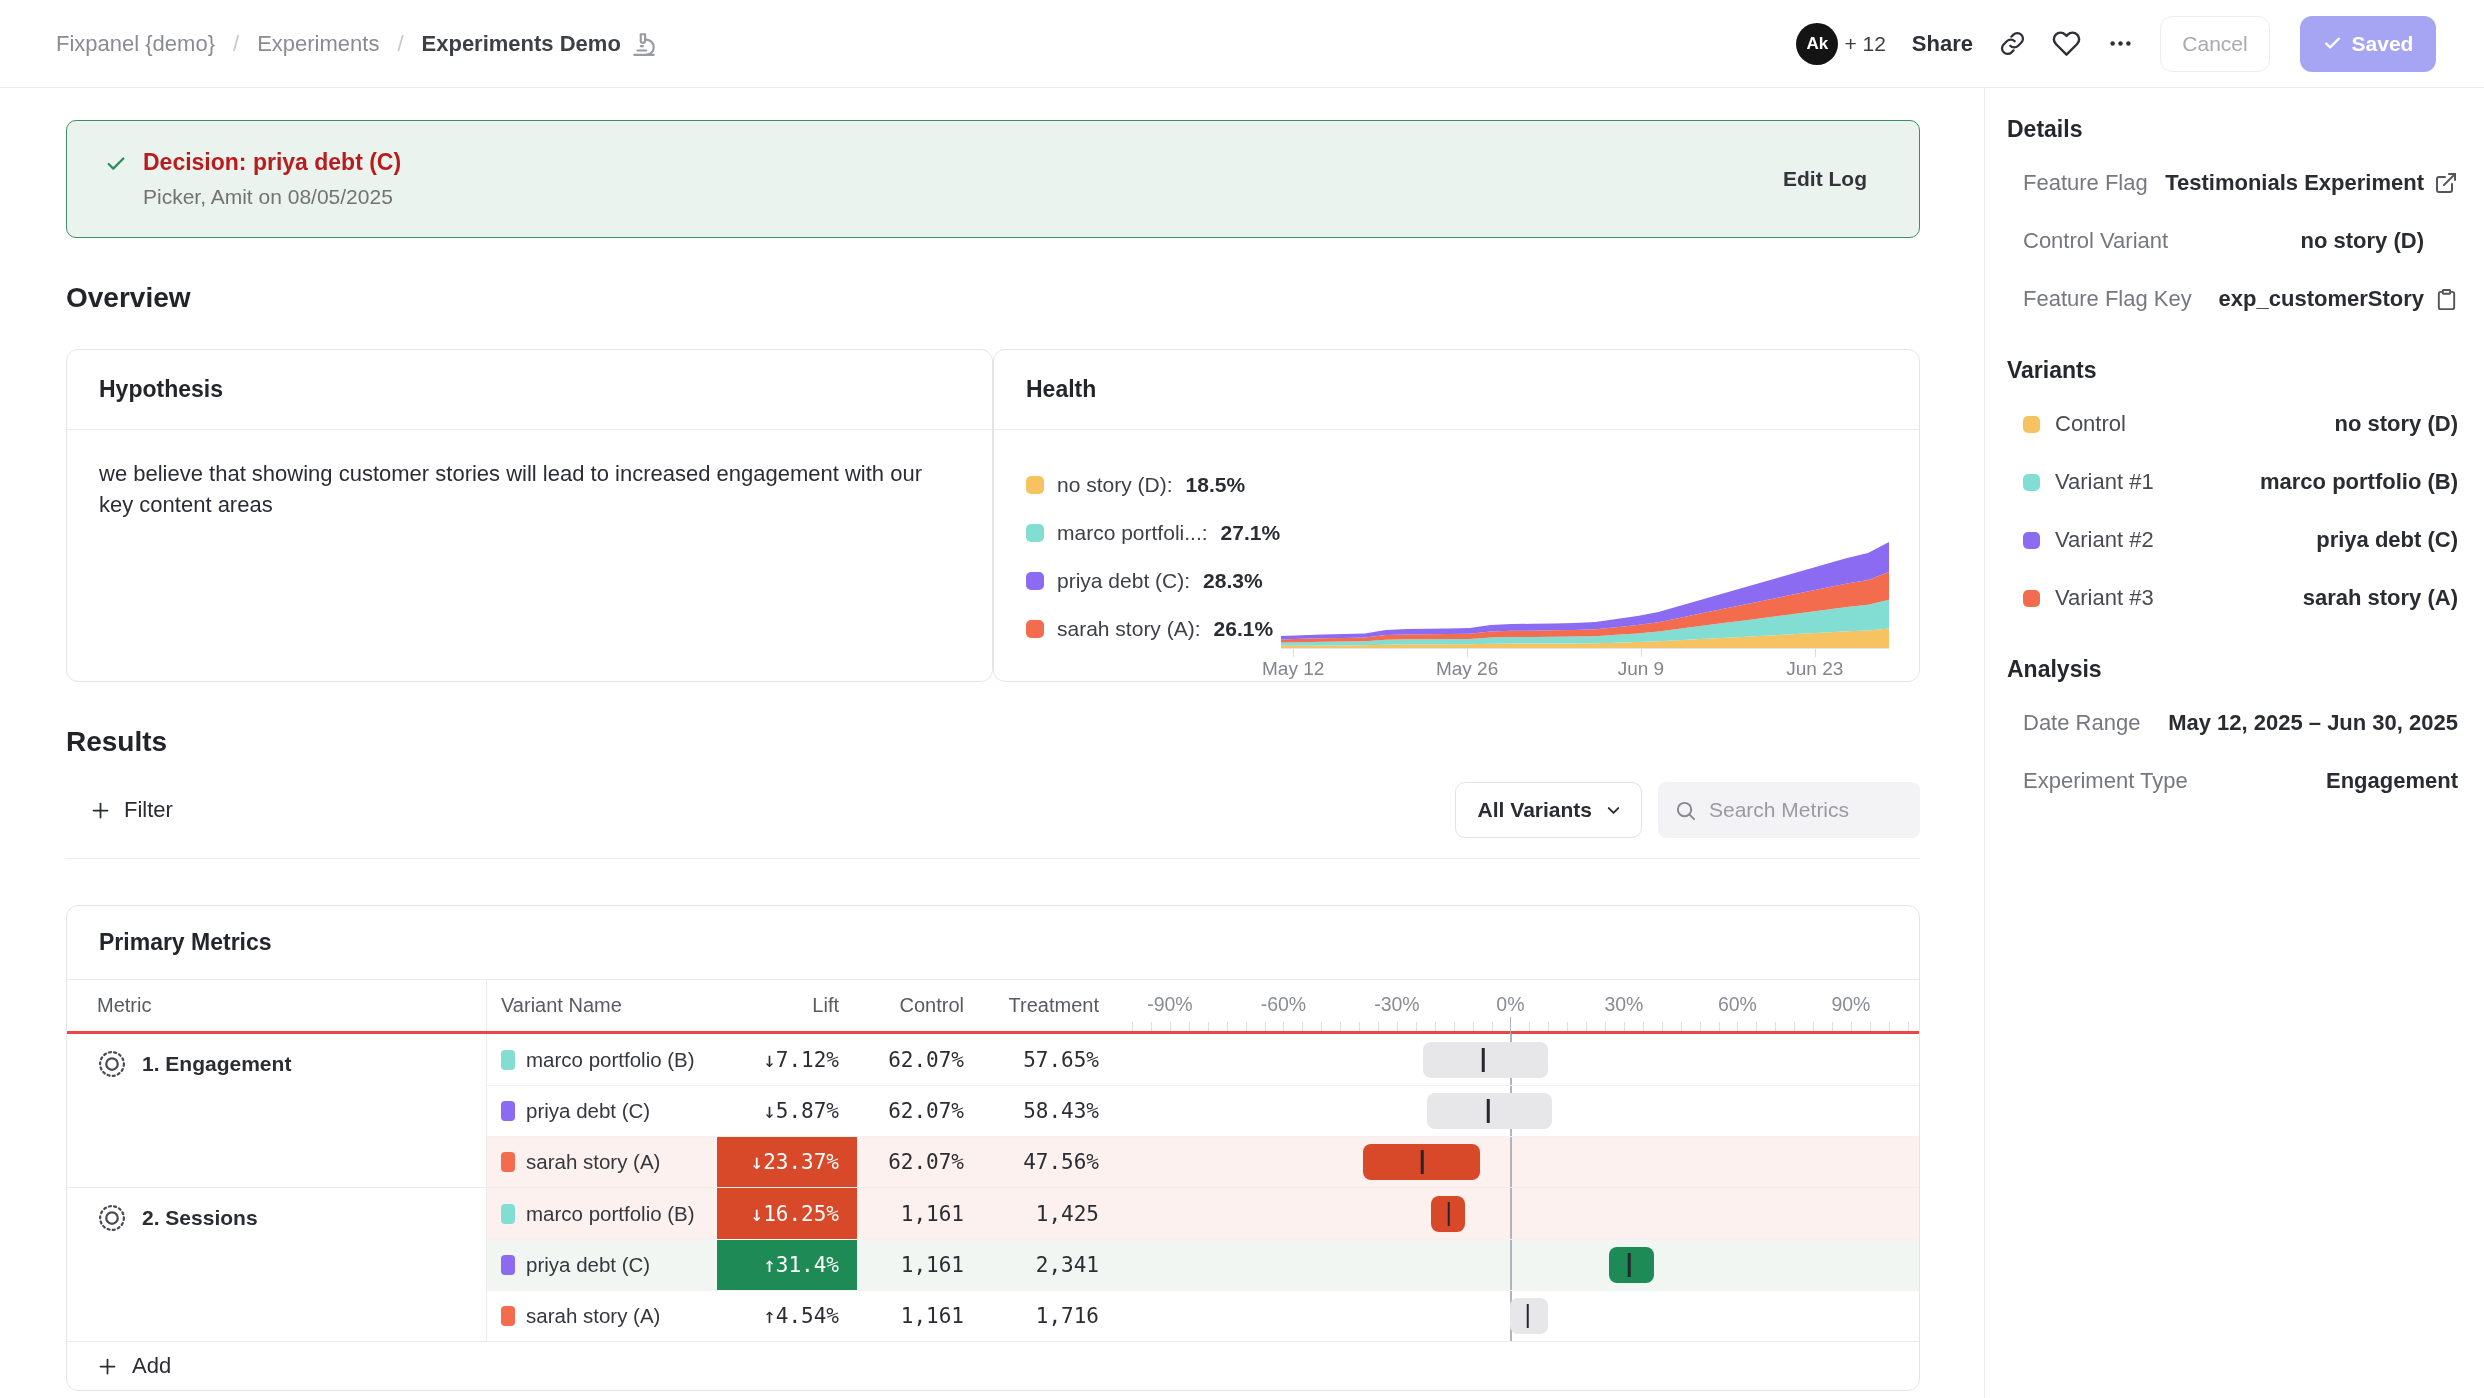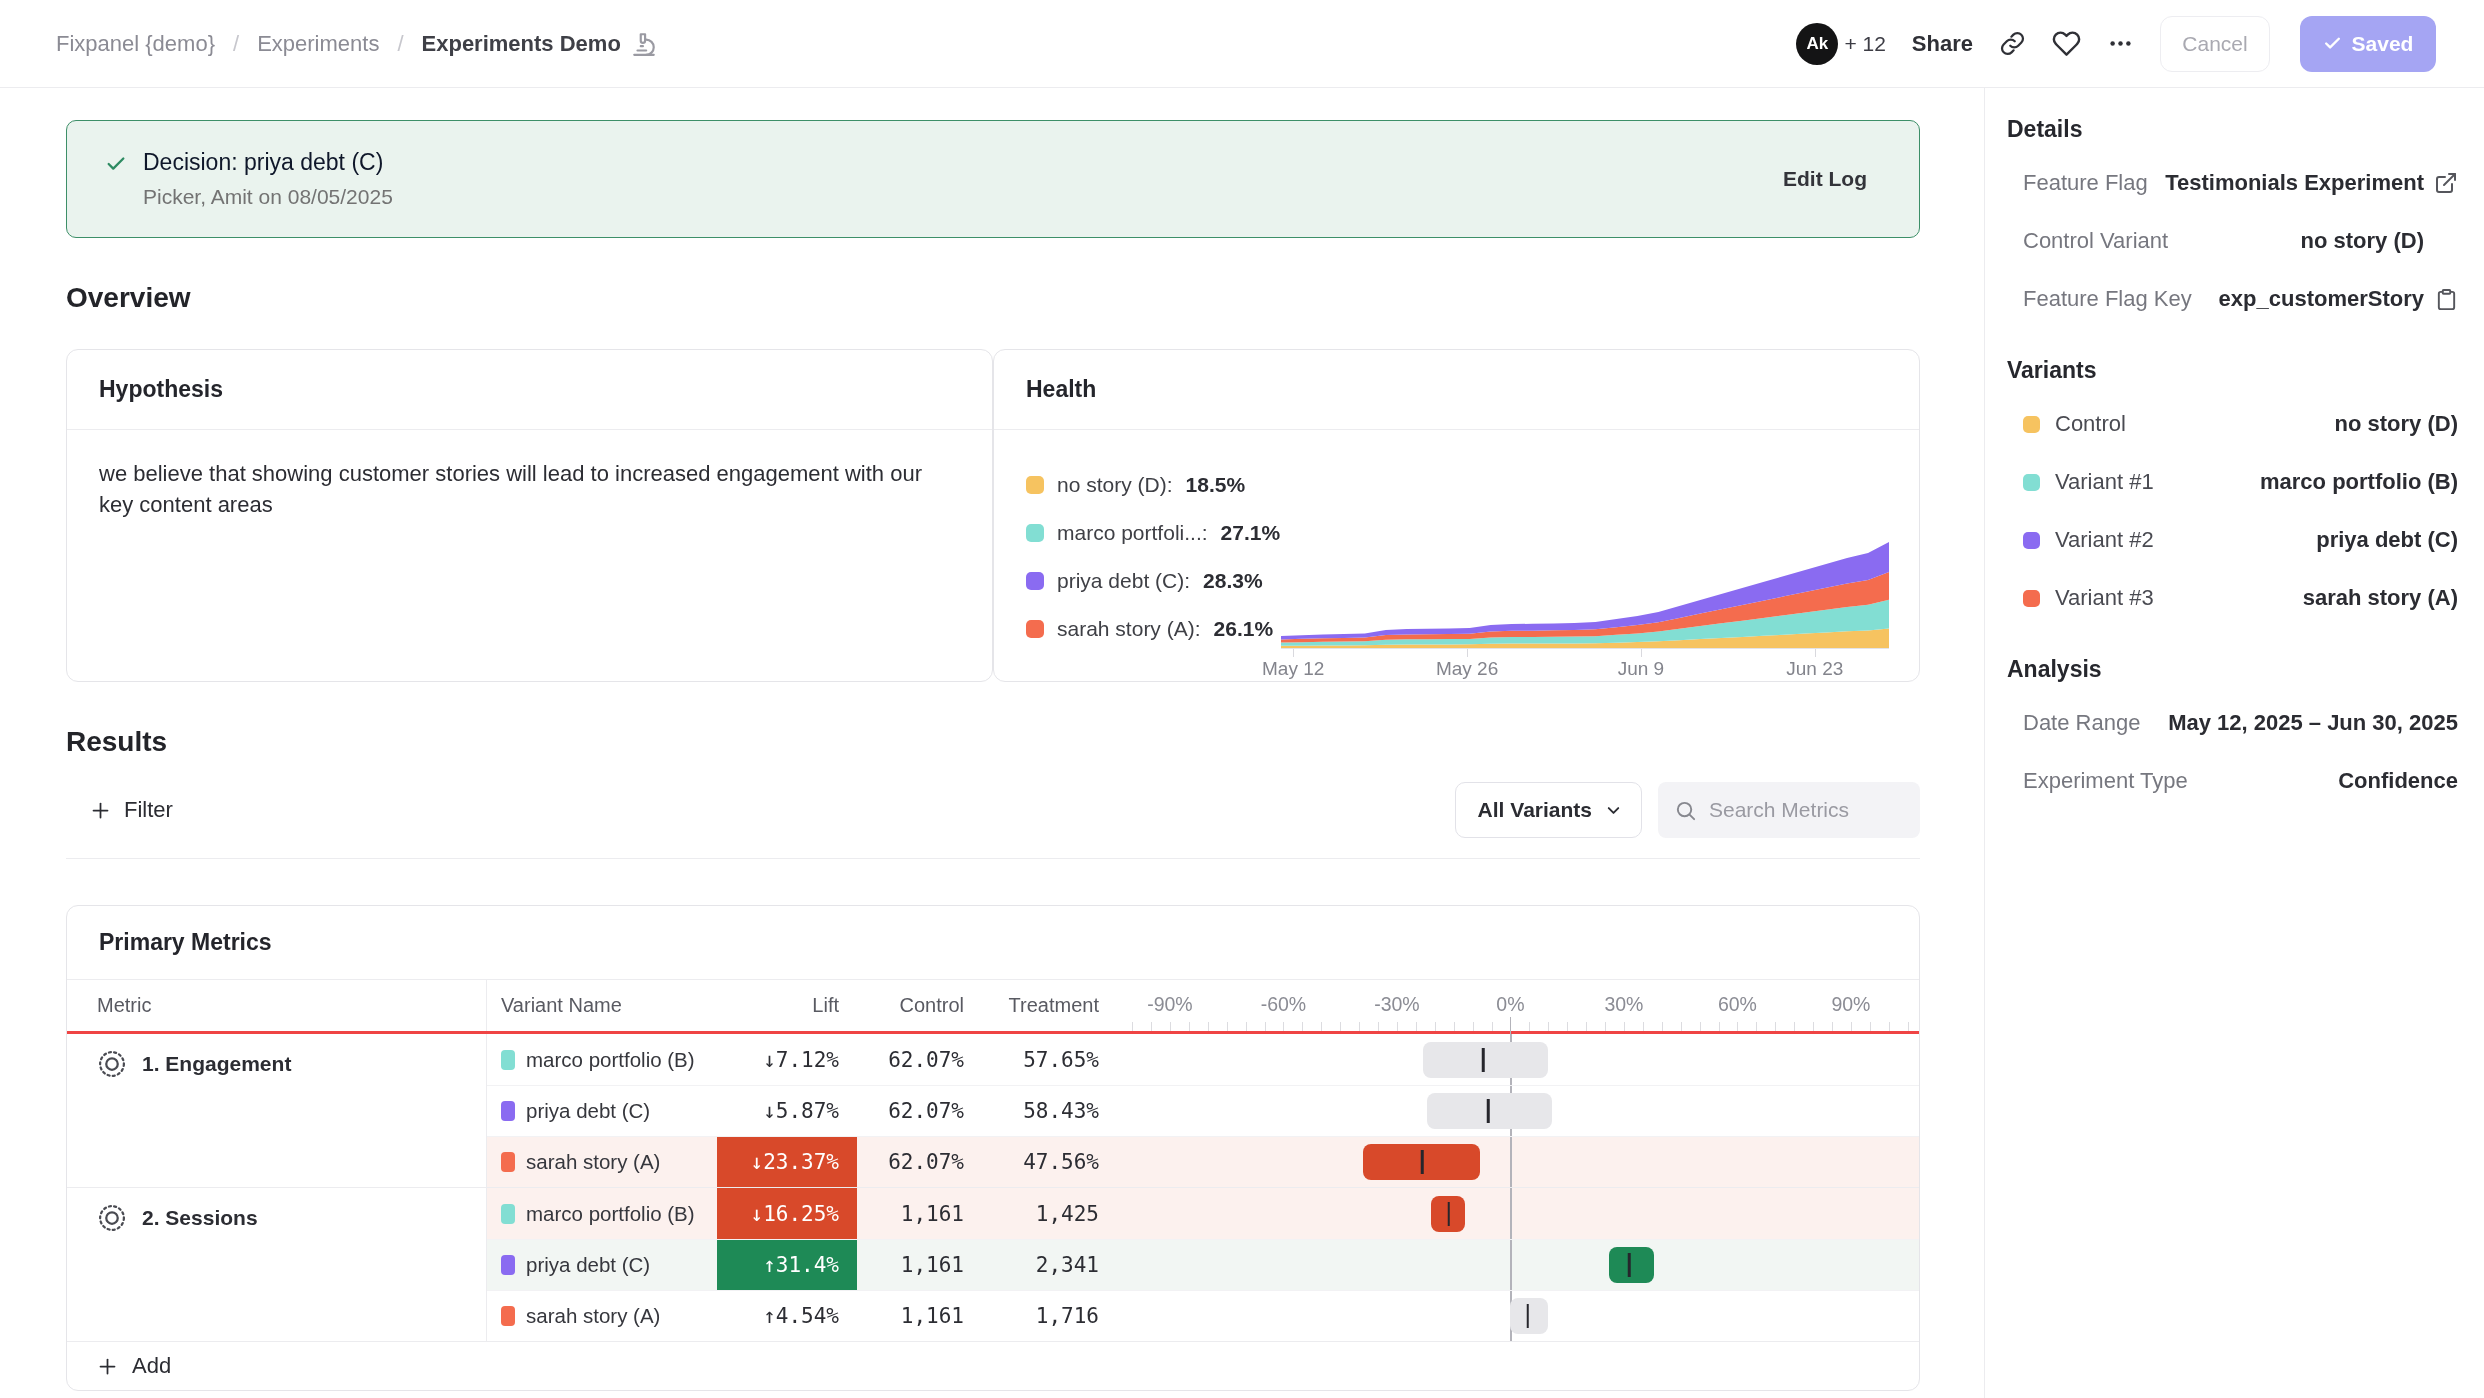--- a/index.html
+++ b/index.html
@@ -29,21 +29,21 @@
   
   .main { flex: 1; display: flex; overflow: hidden; }
   .content { flex: 1; padding: 32px 64px 0 66px; overflow: hidden; }
   .sidebar { width: 500px; flex: 0 0 500px; border-left: 1px solid #ececef; padding: 28px 26px 0 22px; }
 
   
   .banner { height: 118px; border: 1.5px solid #3d8f68; background: #eaf3ee; border-radius: 10px;
     display: flex; align-items: center; padding: 0 52px 0 38px; }
   .banner-check { color: #2e8b62; margin-right: 16px; align-self: flex-start; margin-top: 32px; }
   .banner-text { flex: 1; }
-  .banner-title { font-size: 23px; font-weight: 400; color: #0f172a; margin-bottom: 9px; }
+  .banner-title { font-size: 23px; font-weight: 700; color: #b91c1c; margin-bottom: 9px; }
   .banner-sub { font-size: 21px; color: #737373; }
   .banner-action { font-size: 21px; font-weight: 600; color: #33343a; background: none; border: none; cursor: pointer; }
 
   h1.section { font-size: 28px; font-weight: 700; color: #232429; }
   .h-overview { margin-top: 44px; }
   .h-results { margin-top: 44px; }
 
   
   .cards { display: flex; margin-top: 35px; }
   .card { flex: 1; height: 333px; border: 1px solid #e5e5e9; border-radius: 12px; background: #fff; overflow: hidden; }
@@ -542,19 +542,19 @@
       </div>
 
       <div class="sb-section">
         <div class="sb-head">Analysis</div>
         <div class="sb-row">
           <span class="sb-label">Date Range</span>
           <span class="sb-value">May 12, 2025 – Jun 30, 2025</span>
         </div>
         <div class="sb-row">
           <span class="sb-label">Experiment Type</span>
-          <span class="sb-value">Confidence</span>
+          <span class="sb-value">Engagement</span>
         </div>
       </div>
 
     </div>
   </div>
 </div>
 
 </body></html>

